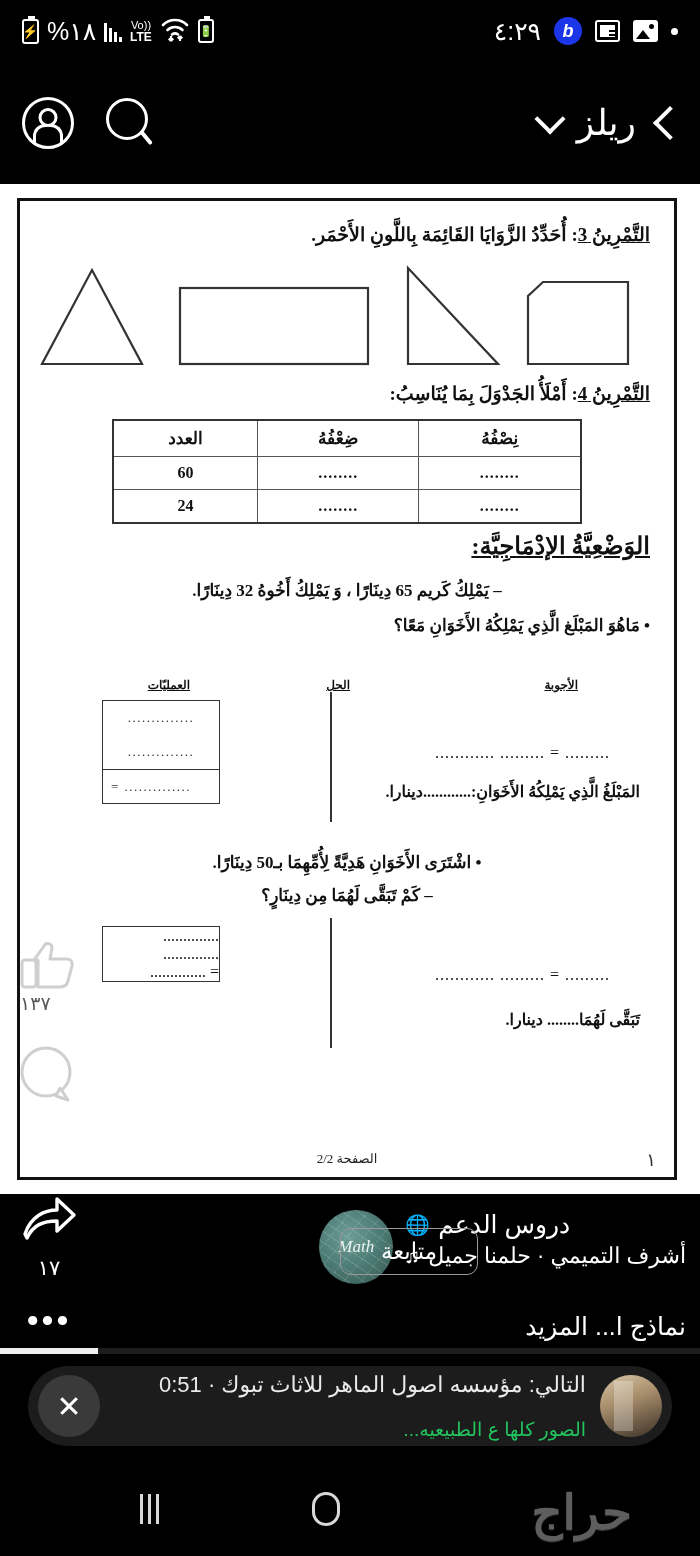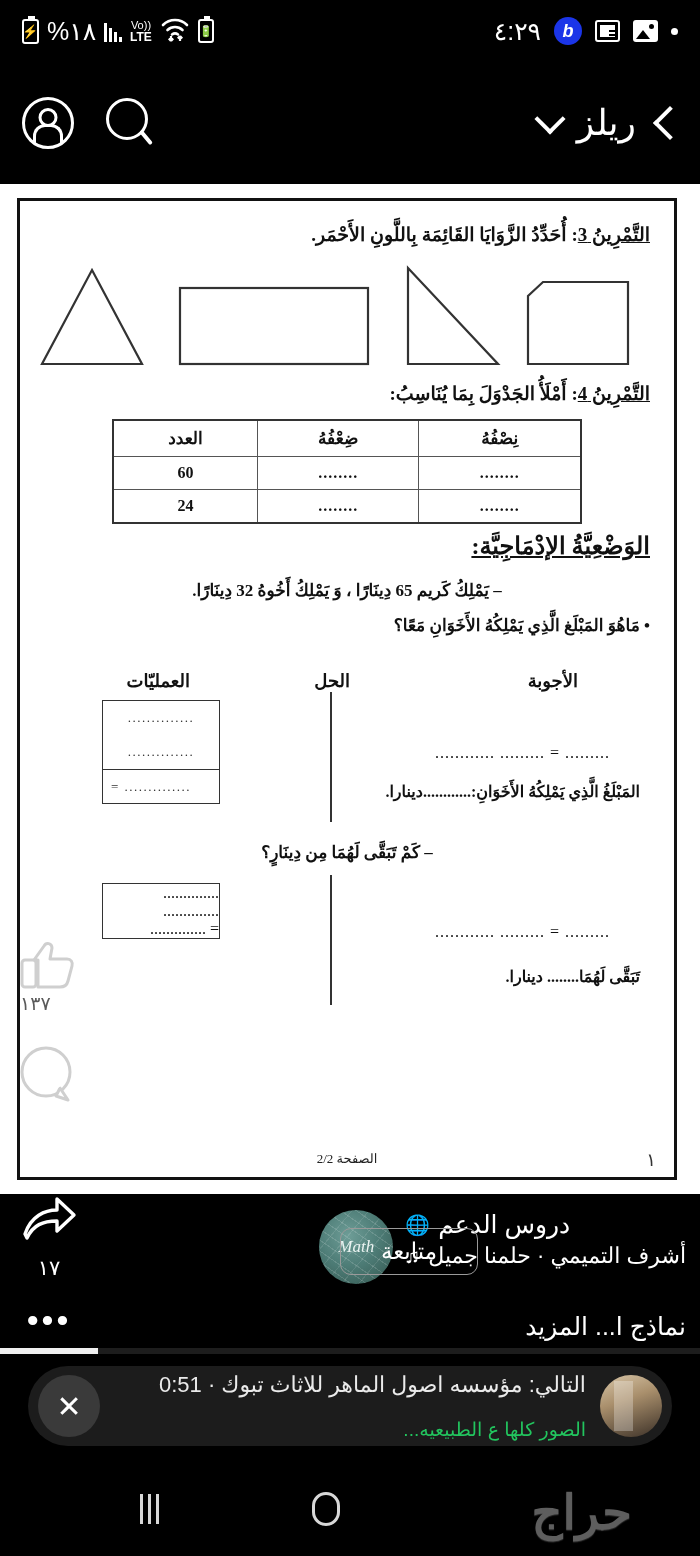--- a/index.html
+++ b/index.html
@@ -127,21 +127,21 @@
   table.t4 th, table.t4 td {
     border: 1.5px solid #555; text-align: center; font-size: 17px;
     padding: 7px 4px; font-weight: 700;
   }
   table.t4 td { font-weight: 700; font-size: 16px; letter-spacing: 1px; }
   table.t4 td.num { font-family: "Liberation Serif", serif; letter-spacing: 0; }
   .wad-title { font-size: 24px; font-weight: 700; text-align: right; margin-top: 8px; }
   .prob-line { font-size: 17px; text-align: center; margin-top: 20px; font-weight: 600; }
   .prob-q { font-size: 17px; margin-top: 14px; font-weight: 700; }
   .cols { position: relative; height: 168px; margin-top: 26px; }
-  .colhdr { position: absolute; top: 8px; font-size: 18px; font-weight: 700; }
+  .colhdr { position: absolute; top: 16px; font-size: 12px; font-weight: 700; text-decoration: underline; }
   .ch-ans  { right: 72px; }
   .ch-sol  { right: 300px; }
   .ch-ops  { right: 460px; }
   .vline { position: absolute; top: 30px; right: 318px; width: 2px; height: 130px; background: #333; }
   .dots-row { position: absolute; top: 82px; right: 40px; font-size: 16px; letter-spacing: 1px; }
   .ans-sent { position: absolute; top: 120px; right: 10px; font-size: 16px; font-weight: 600; }
   .opsbox {
     position: absolute; top: 38px; right: 430px; width: 118px; border: 1.5px solid #333; background: #fff;
   }
   .opsbox .cell { height: 34px; display: flex; align-items: center; justify-content: center;
@@ -352,20 +352,21 @@
         <span class="vline"></span>
         <span class="dots-row">.........  =  .........     ............</span>
         <span class="ans-sent">المَبْلَغُ الَّذِي يَمْلِكُهُ الأَخَوَانِ:............دينارا.</span>
         <div class="opsbox">
           <div class="cell">..............</div>
           <div class="cell">..............</div>
           <div class="cell eq">=  ..............</div>
         </div>
       </div>
 
+      <div class="q2-line">• اشْتَرَى الأَخَوَانِ هَدِيَّةً لِأُمِّهِمَا بـ50 دِينَارًا.</div>
       <div class="q2-sub">– كَمْ تَبَقَّى لَهُمَا مِن دِينَارٍ؟</div>
 
       <div class="cols2">
         <span class="vline2"></span>
         <span class="dots-row2">.........  =  .........     ............</span>
         <span class="ans-sent2">تَبَقَّى لَهُمَا........ دينارا.</span>
         <div class="opsbox2">
           <div class="cell">..............</div>
           <div class="cell">..............</div>
           <div class="cell eq">=  ..............</div>

